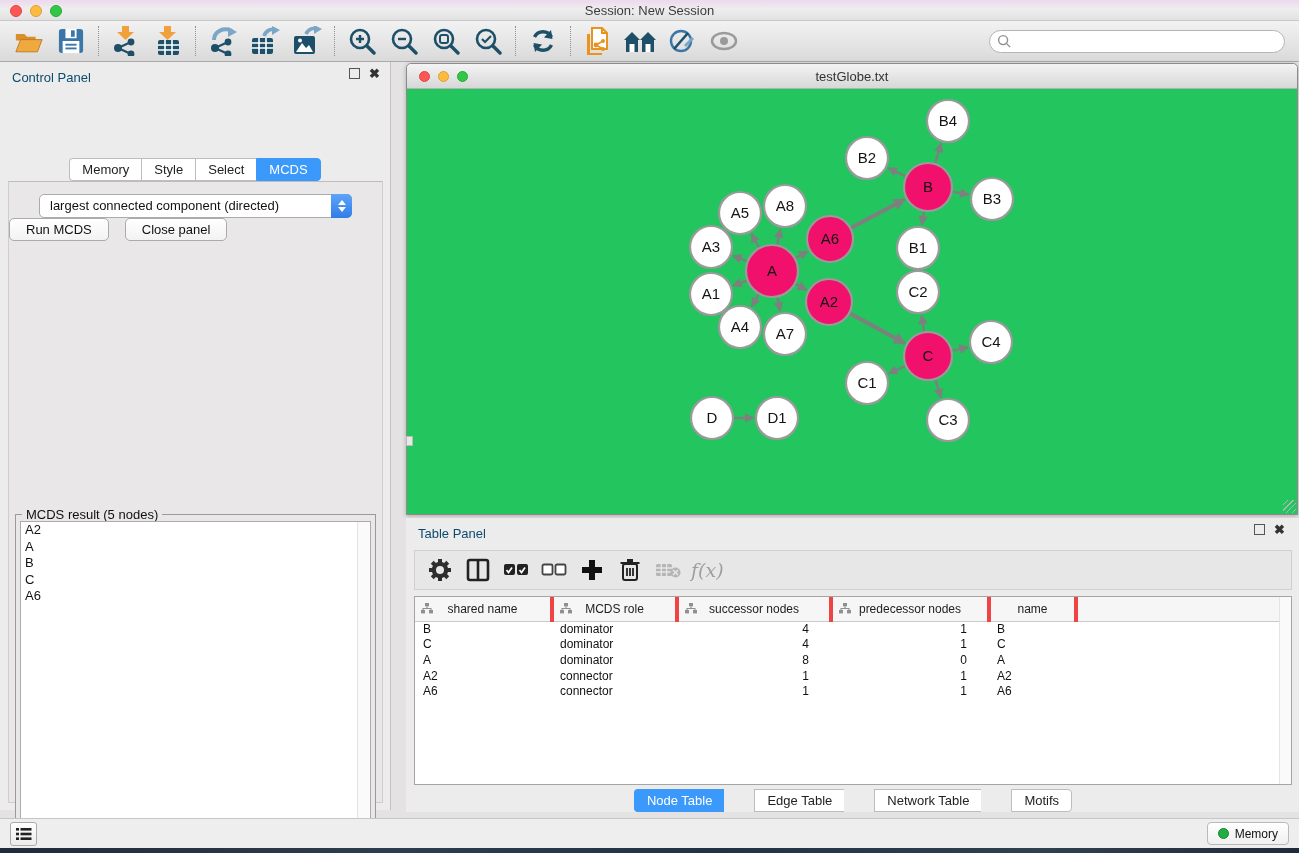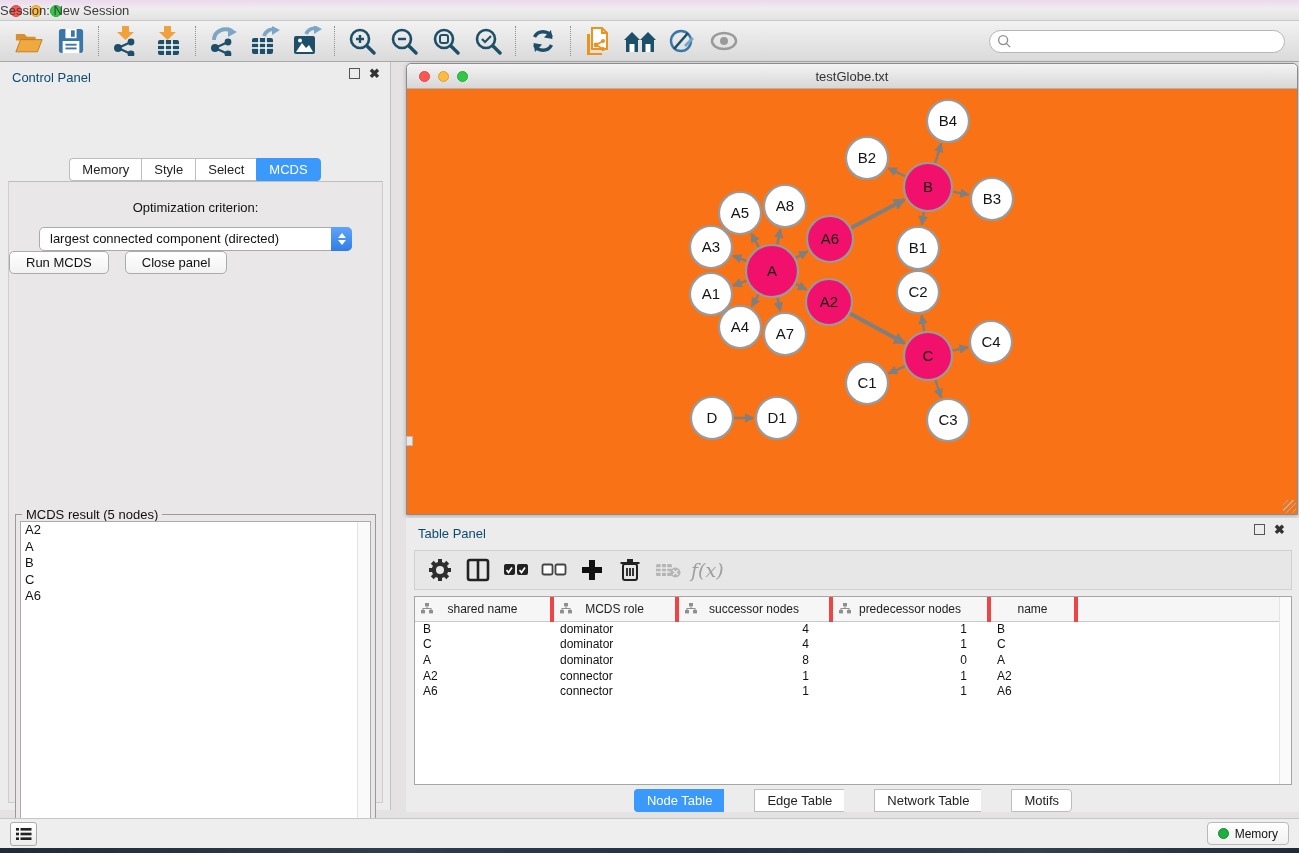--- a/index.html
+++ b/index.html
@@ -8,21 +8,21 @@
 
   
   .titlebar { position:absolute; left:0; top:0; width:1299px; height:21px;
     background:linear-gradient(180deg,#ecd9ee 0%,#eeeeee 45%,#e2e2e2 100%);
     border-bottom:1px solid #c8c8c8; }
   .lights { position:absolute; left:10px; top:5px; display:flex; gap:8px; }
   .light { width:12px; height:12px; border-radius:50%; }
   .light.red { background:#fc5753; border:1px solid #df4744; }
   .light.yellow { background:#fdbc40; border:1px solid #de9f34; }
   .light.green { background:#33c748; border:1px solid #27aa35; }
-  .win-title { position:absolute; left:0; right:0; top:3px; text-align:left;
+  .win-title { position:absolute; left:0; right:0; top:3px; text-align:center;
     font-size:13px; color:#3c3c3c; }
 
   
   .toolbar { position:absolute; left:0; top:21px; width:1299px; height:41px;
     background:linear-gradient(180deg,#f2f2f2,#dadada);
     border-bottom:1px solid #aaaaaa; display:flex; align-items:center; padding:0 8px; }
   .tb-btn { width:42px; height:34px; display:flex; align-items:center; justify-content:center;
     background:transparent; border:none; cursor:pointer; }
   .tb-sep { width:1px; height:30px; border-left:1px dotted #909090; margin:0 6px; }
   .search-wrap { margin-left:auto; margin-right:6px; position:relative; }
@@ -75,21 +75,21 @@
   
   .net-window { position:absolute; left:406px; top:63px; width:892px; height:452px;
     border:1px solid #8b8b8b; border-radius:5px 5px 0 0; background:#ffffff;
     box-shadow:0 1px 4px rgba(0,0,0,0.25); }
   .net-titlebar { height:25px; background:linear-gradient(180deg,#f4f4f4,#d7d7d7);
     border-bottom:1px solid #b2b2b2; border-radius:5px 5px 0 0; position:relative; }
   .net-titlebar .lights { top:7px; left:12px; }
   .net-titlebar .light { width:11px; height:11px; }
   .net-title { position:absolute; left:0; right:0; top:5px; text-align:center;
     font-size:13px; color:#333; }
-  .net-canvas { position:absolute; left:0; top:25px; right:0; bottom:0; background:#f97316;
+  .net-canvas { position:absolute; left:0; top:25px; right:0; bottom:0; background:#22c55e;
     overflow:hidden; }
   .net-grip { position:absolute; right:1px; bottom:1px; width:13px; height:13px;
     background:repeating-linear-gradient(135deg, transparent 0 3px, #b5b5b5 3px 4px); }
   .splitter-dot { position:absolute; left:-1px; top:372px; width:7px; height:10px;
     background:#e8e8e8; border:1px solid #bbb; }
 
   
   .table-panel { position:absolute; left:406px; top:518px; width:893px; height:294px;
     background:#ececec; }
   .table-panel .panel-ctl { right:14px; }
@@ -294,21 +294,20 @@
       <span class="close-glyph">✖</span>
     </span>
   </div>
   <div class="cp-tabs" id="cp-tabs">
       <button class="tab-btn">Memory</button>
       <button class="tab-btn">Style</button>
       <button class="tab-btn">Select</button>
       <button class="tab-btn active">MCDS</button>
     </div>
   <div class="cp-body">
-    <div class="opt-label">Optimization criterion:</div>
     <div class="dropdown">
       <div class="dropdown-value">largest connected component (directed)</div>
       <div class="dropdown-spin">
         <span class="chev up"></span>
           <span class="chev down"></span>
       </div>
     </div>
     <div class="btn-row">
       <button class="push-btn">Run MCDS</button>
       <button class="push-btn">Close panel</button>

